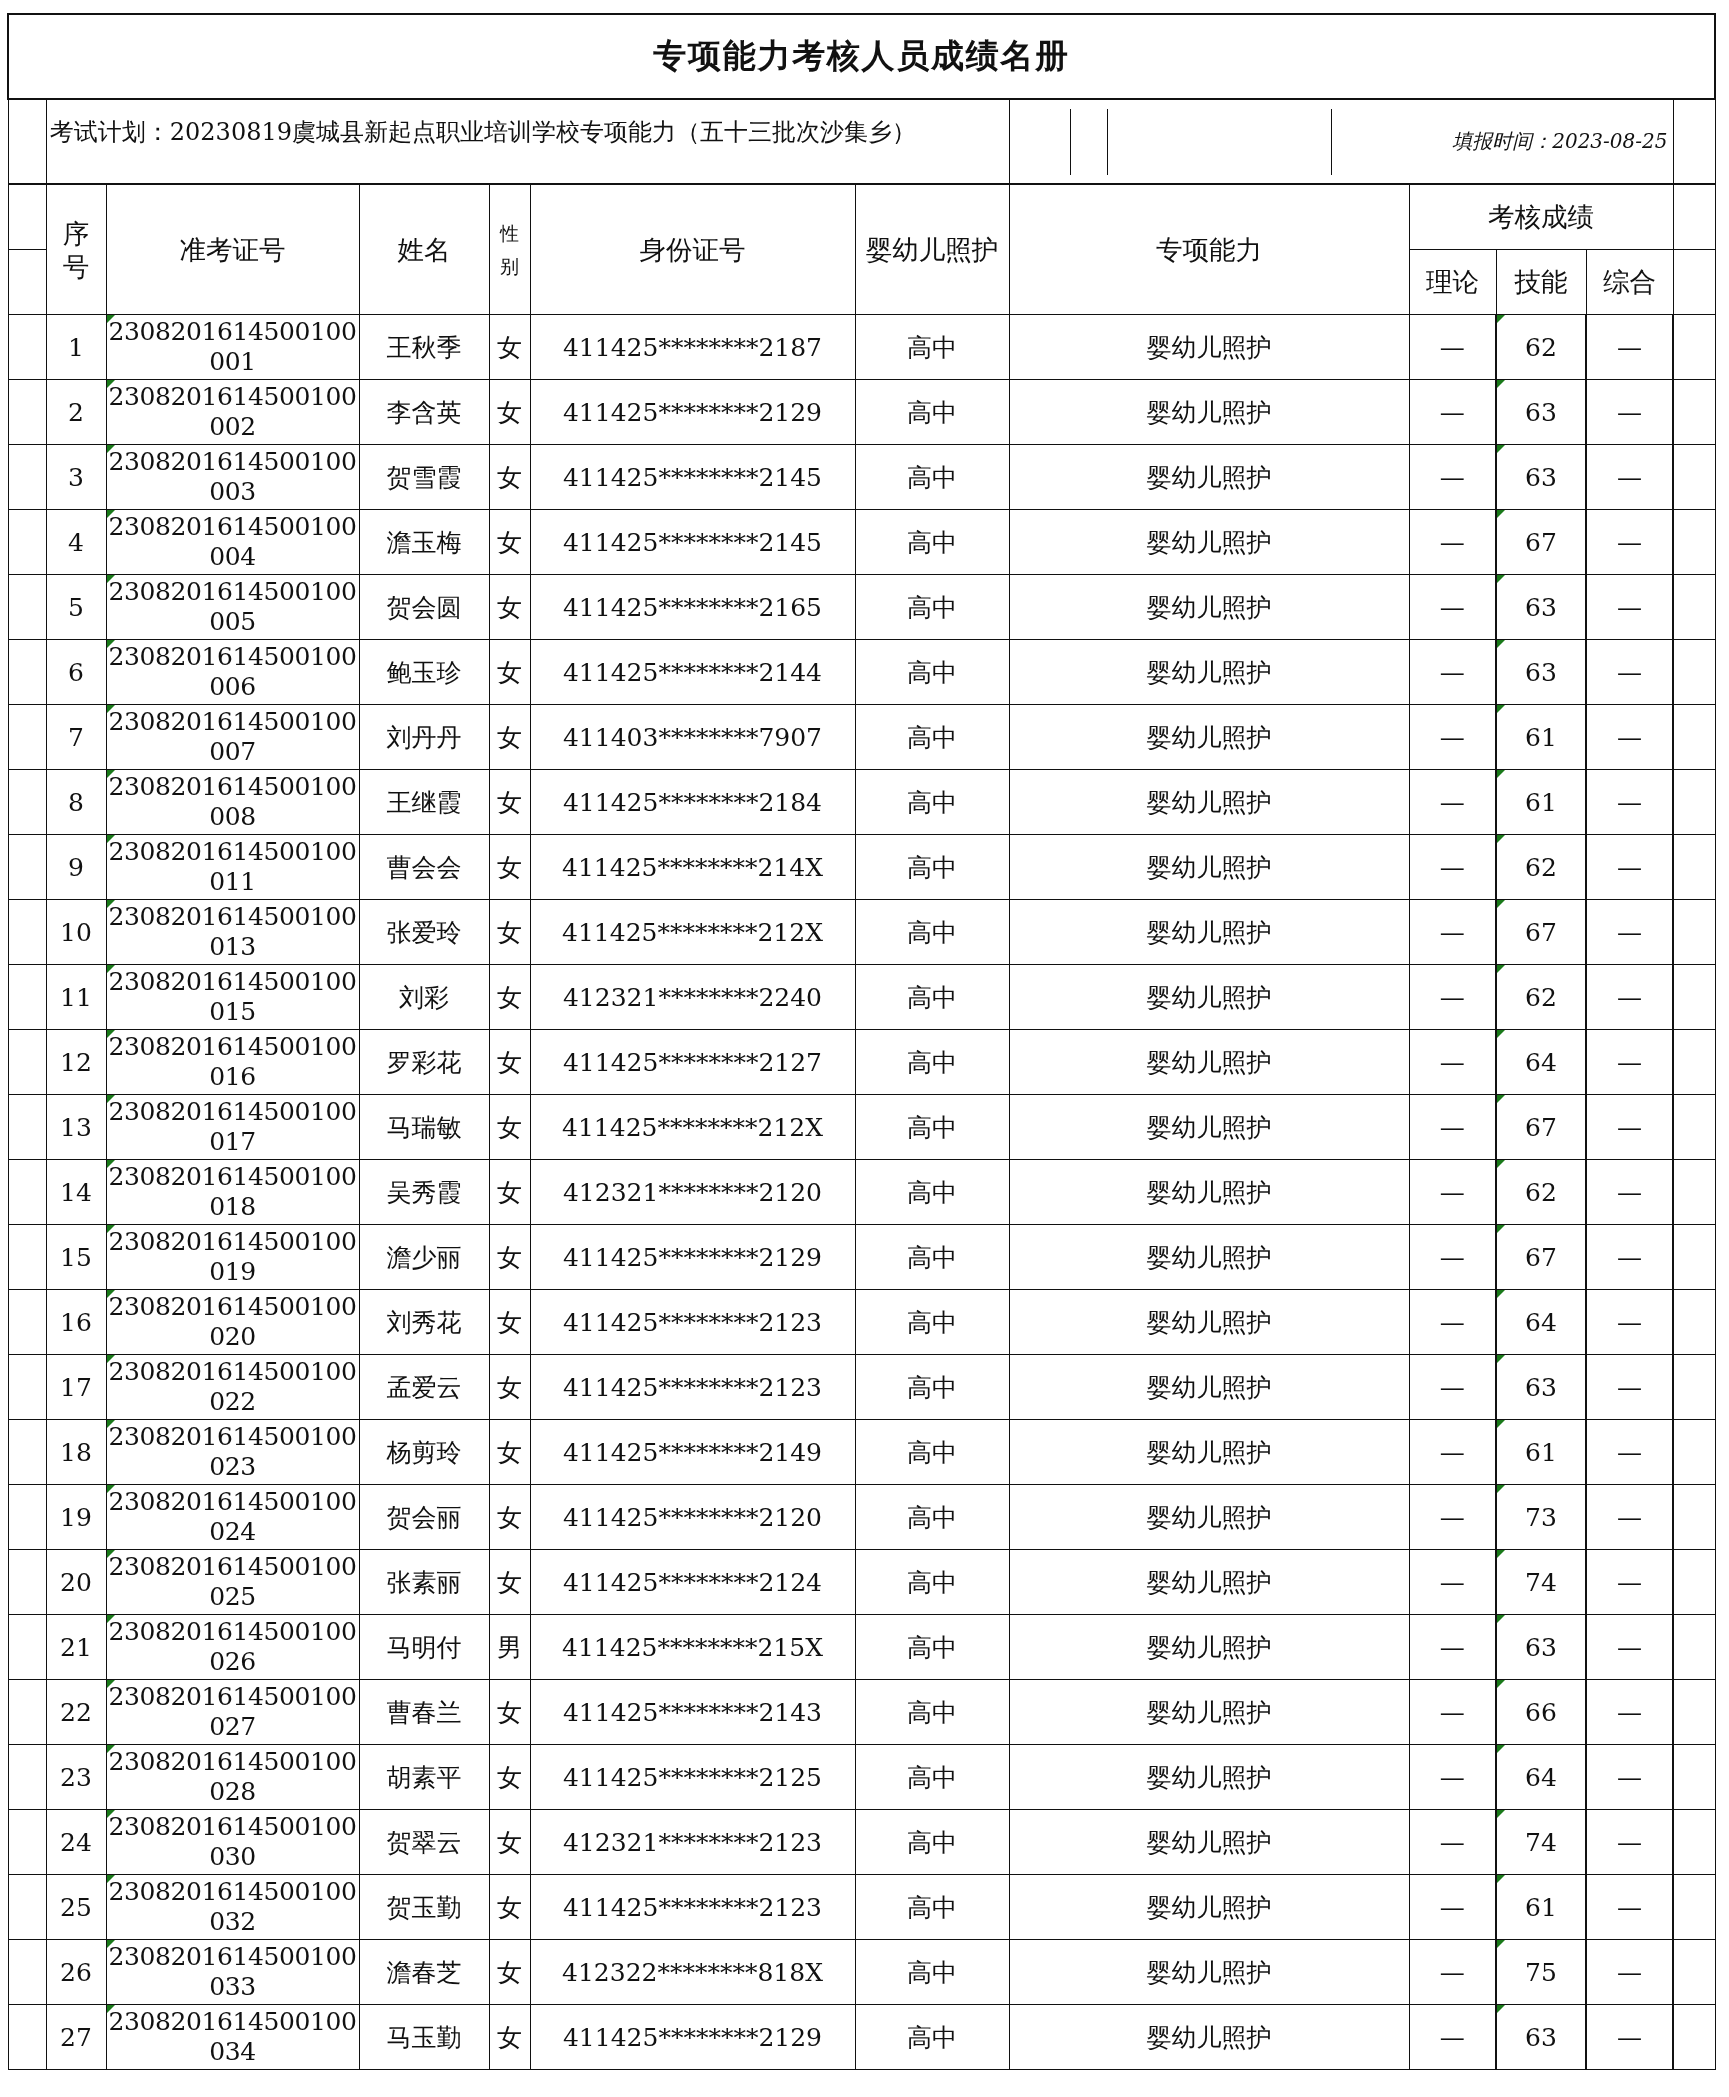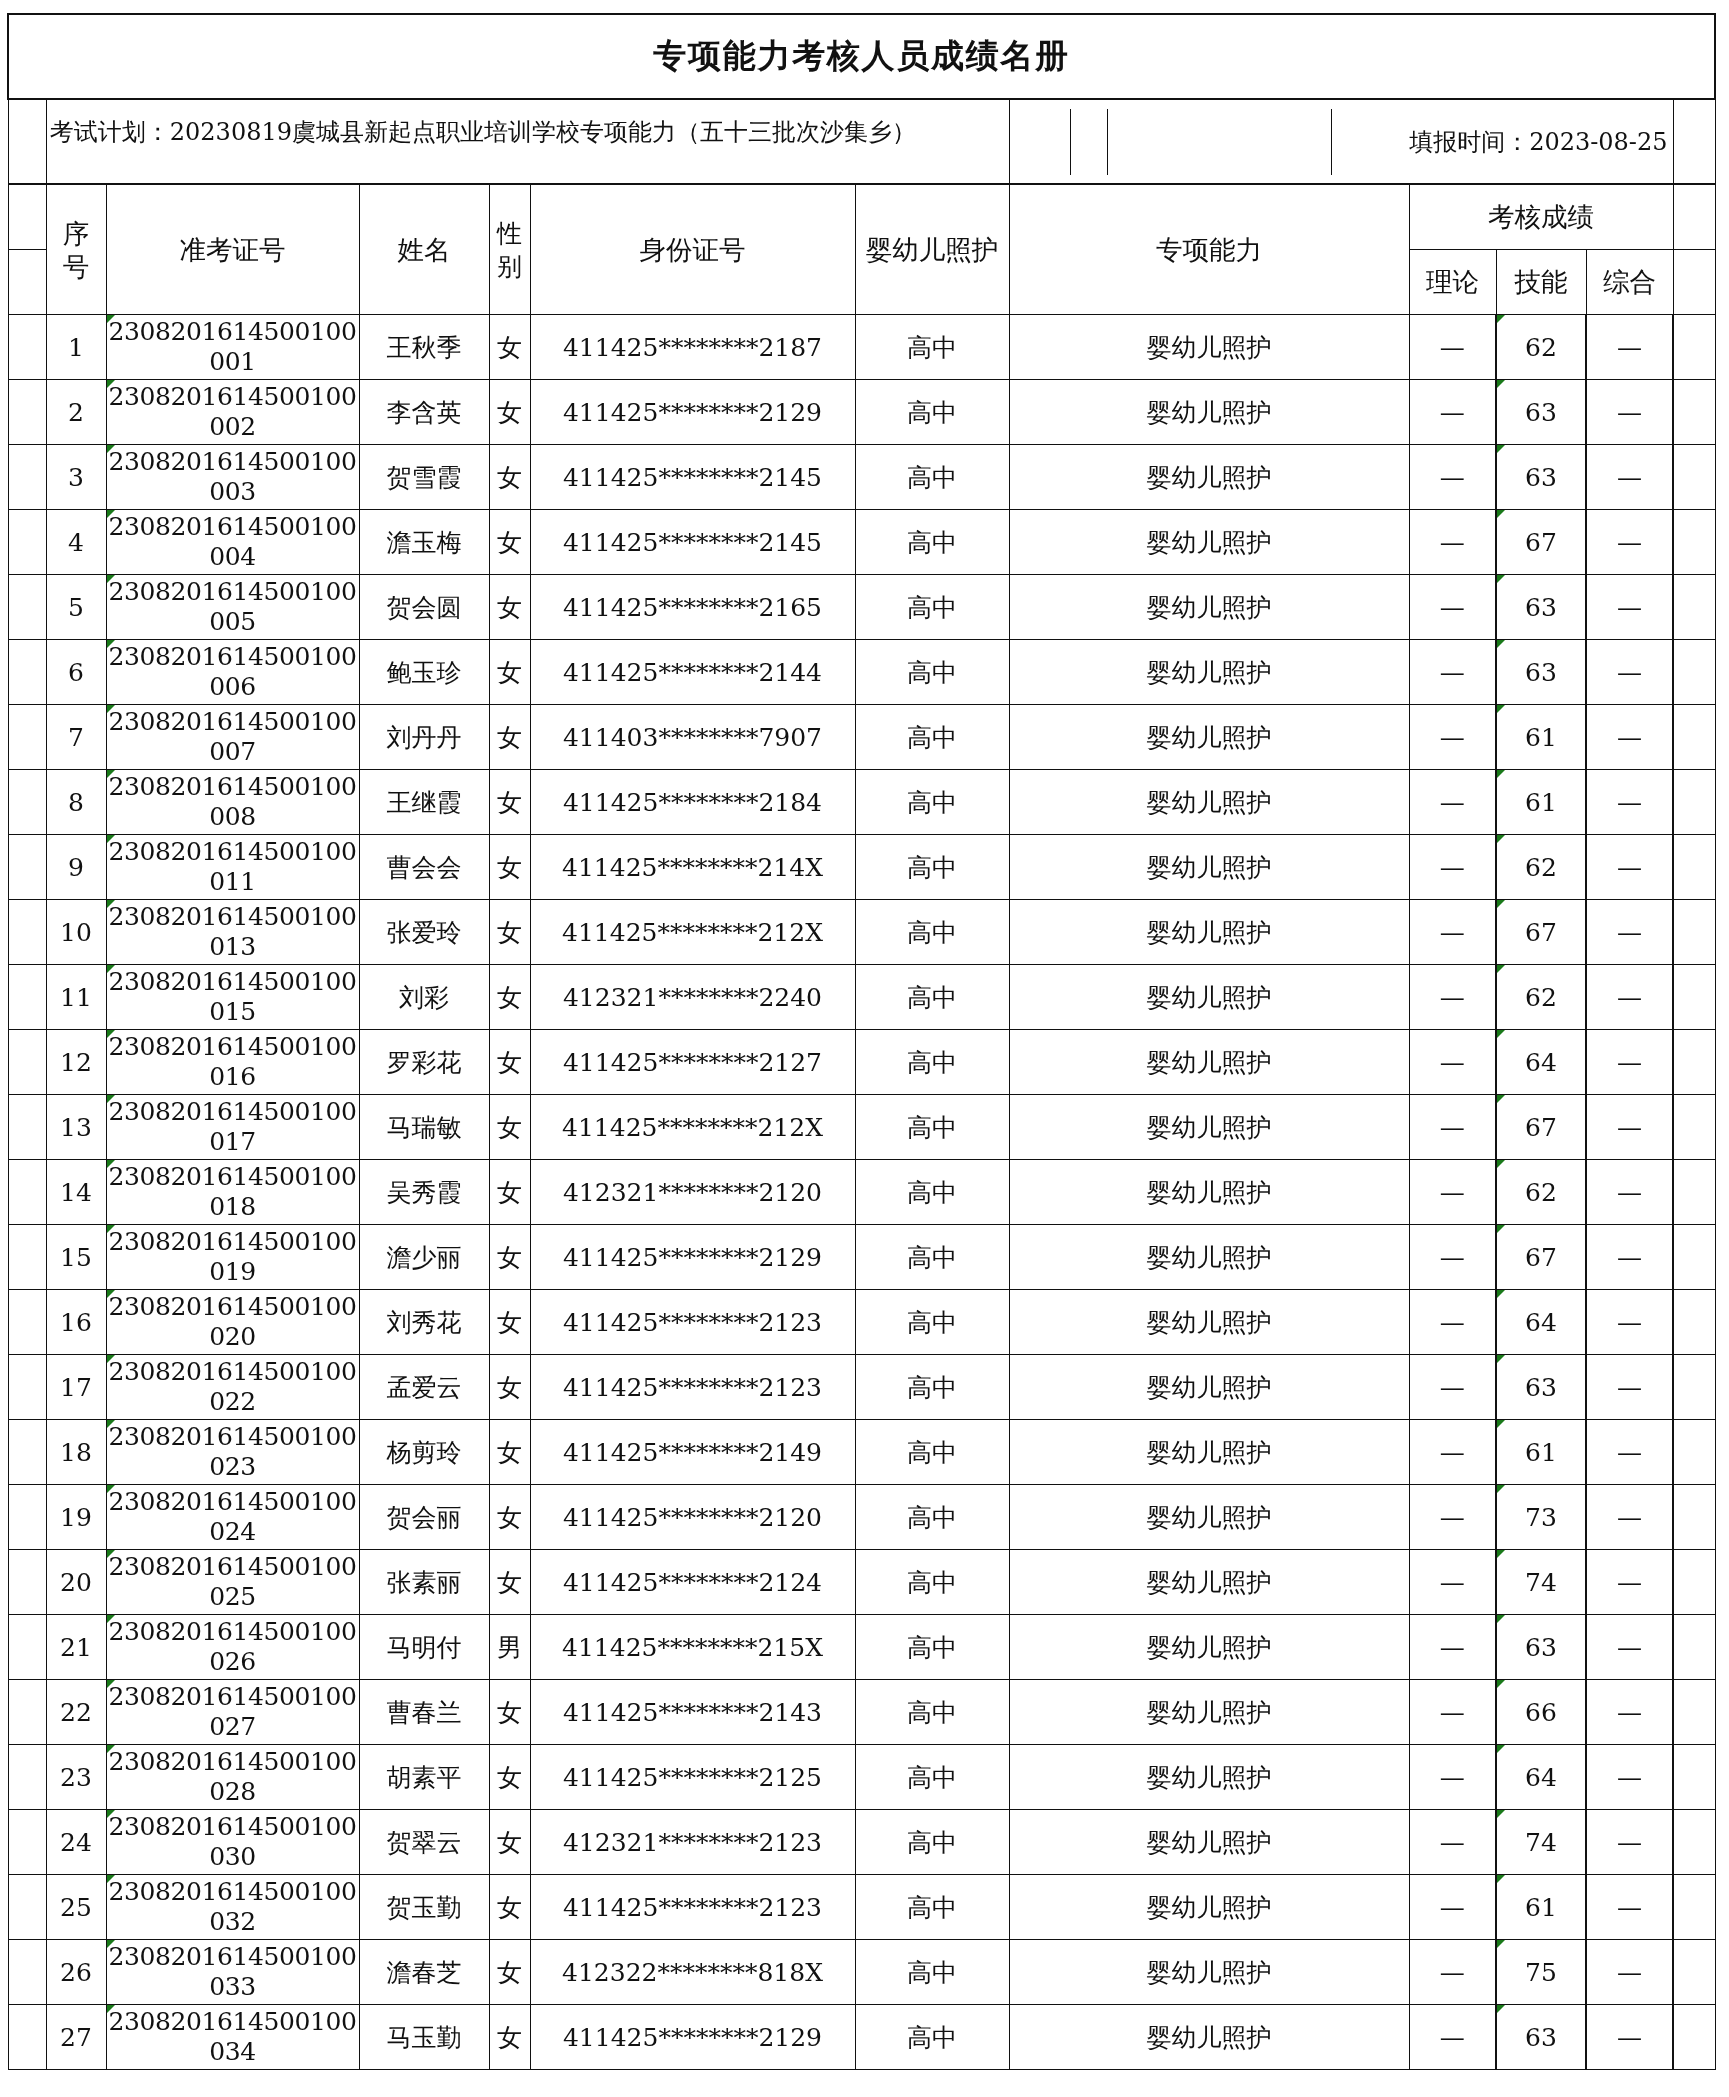--- a/index.html
+++ b/index.html
@@ -49,34 +49,34 @@
         <td colspan="12" class="title-cell">专项能力考核人员成绩名册</td>
       </tr>
       <tr class="info-row thick-top">
         <td></td>
         <td colspan="6" class="plan-cell">考试计划：20230819虞城县新起点职业培训学校专项能力（五十三批次沙集乡）</td>
         <td colspan="4" style="padding:0;">
           <div style="display:flex;height:66px;">
             <div style="width:60px;border-right:1.7px solid #111;"></div>
             <div style="width:36px;border-right:1.7px solid #111;"></div>
             <div style="width:223px;border-right:1.7px solid #111;"></div>
-            <div style="flex:1;display:flex;align-items:center;justify-content:flex-end;padding-right:5px;font-size:24px;">填报时间：2023-08-25</div>
+            <div style="flex:1;display:flex;align-items:center;justify-content:flex-end;padding-right:5px;font-size:20px;font-style:italic;">填报时间：2023-08-25</div>
           </div>
         </td>
         <td></td>
       </tr>
       <tr class="hdr hdr1 thick-top">
         <td></td>
         <td rowspan="2" class="vert">
             <div style="width:1.1em;margin:11px auto;">序号</div>
           </td>
         <td rowspan="2">准考证号</td>
         <td rowspan="2">姓名</td>
         <td rowspan="2" class="vert">
-            <div style="width:1.1em;margin:16px auto;font-size:25px;">性别</div>
+            <div style="width:1.1em;margin:16px auto;font-size:19px;">性别</div>
           </td>
         <td rowspan="2">身份证号</td>
         <td rowspan="2">婴幼儿照护</td>
         <td rowspan="2">专项能力</td>
         <td colspan="3">考核成绩</td>
         <td></td>
       </tr>
       <tr class="hdr hdr2">
         <td></td>
         <td>理论</td>

